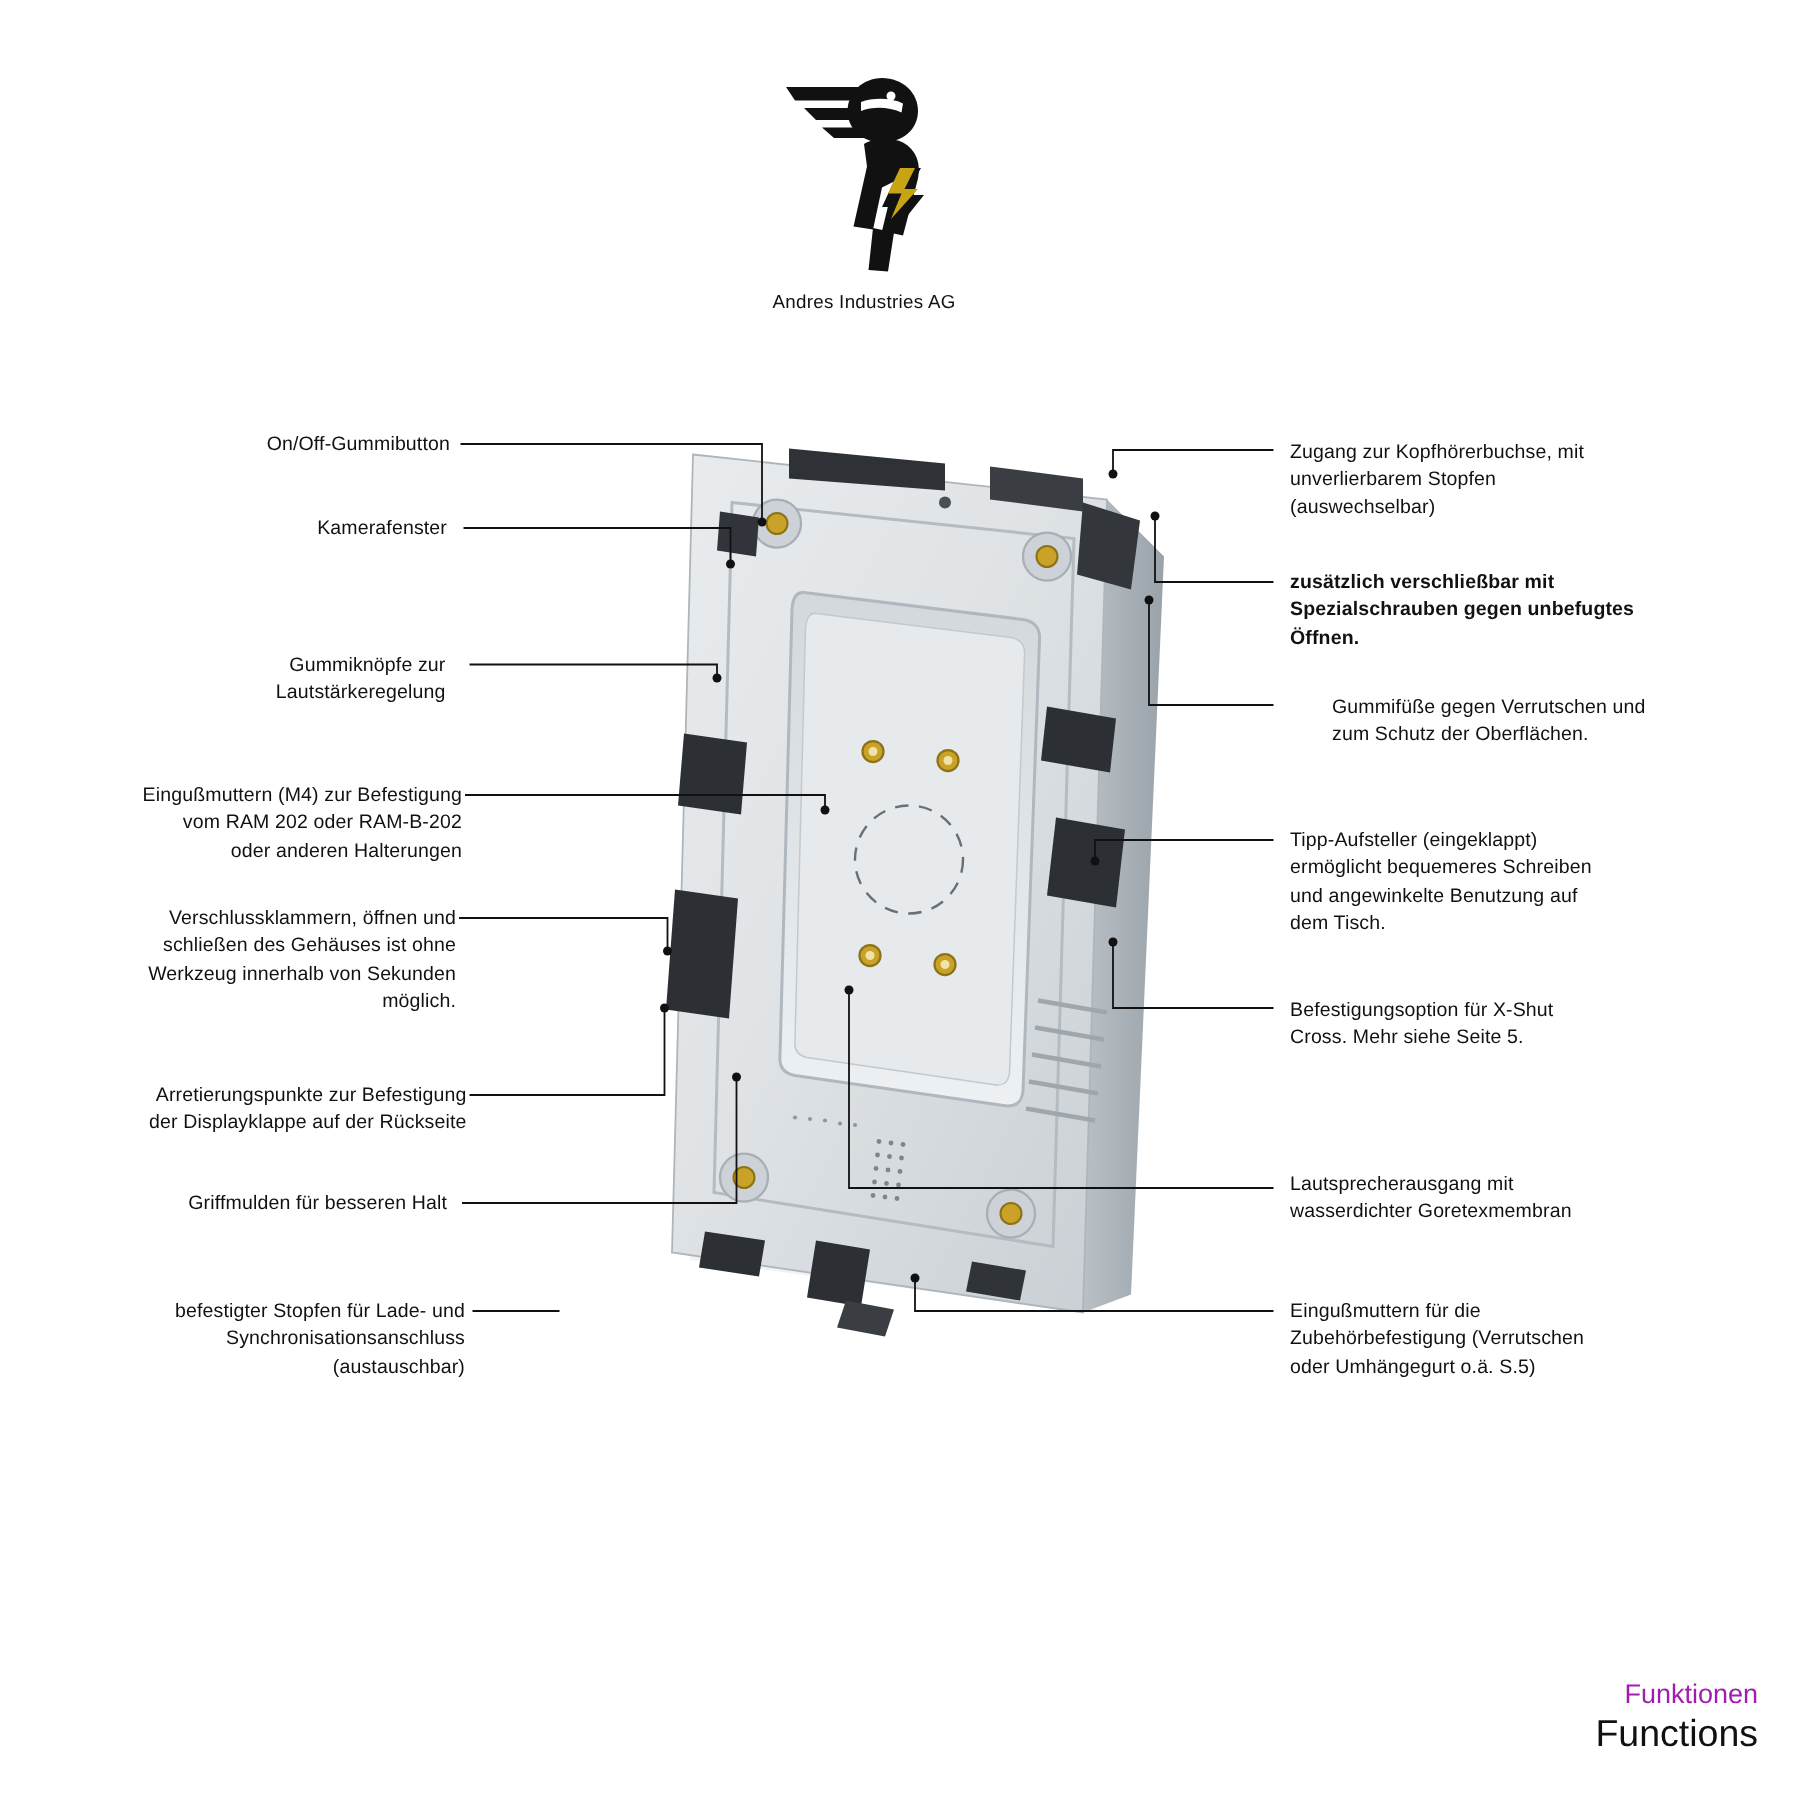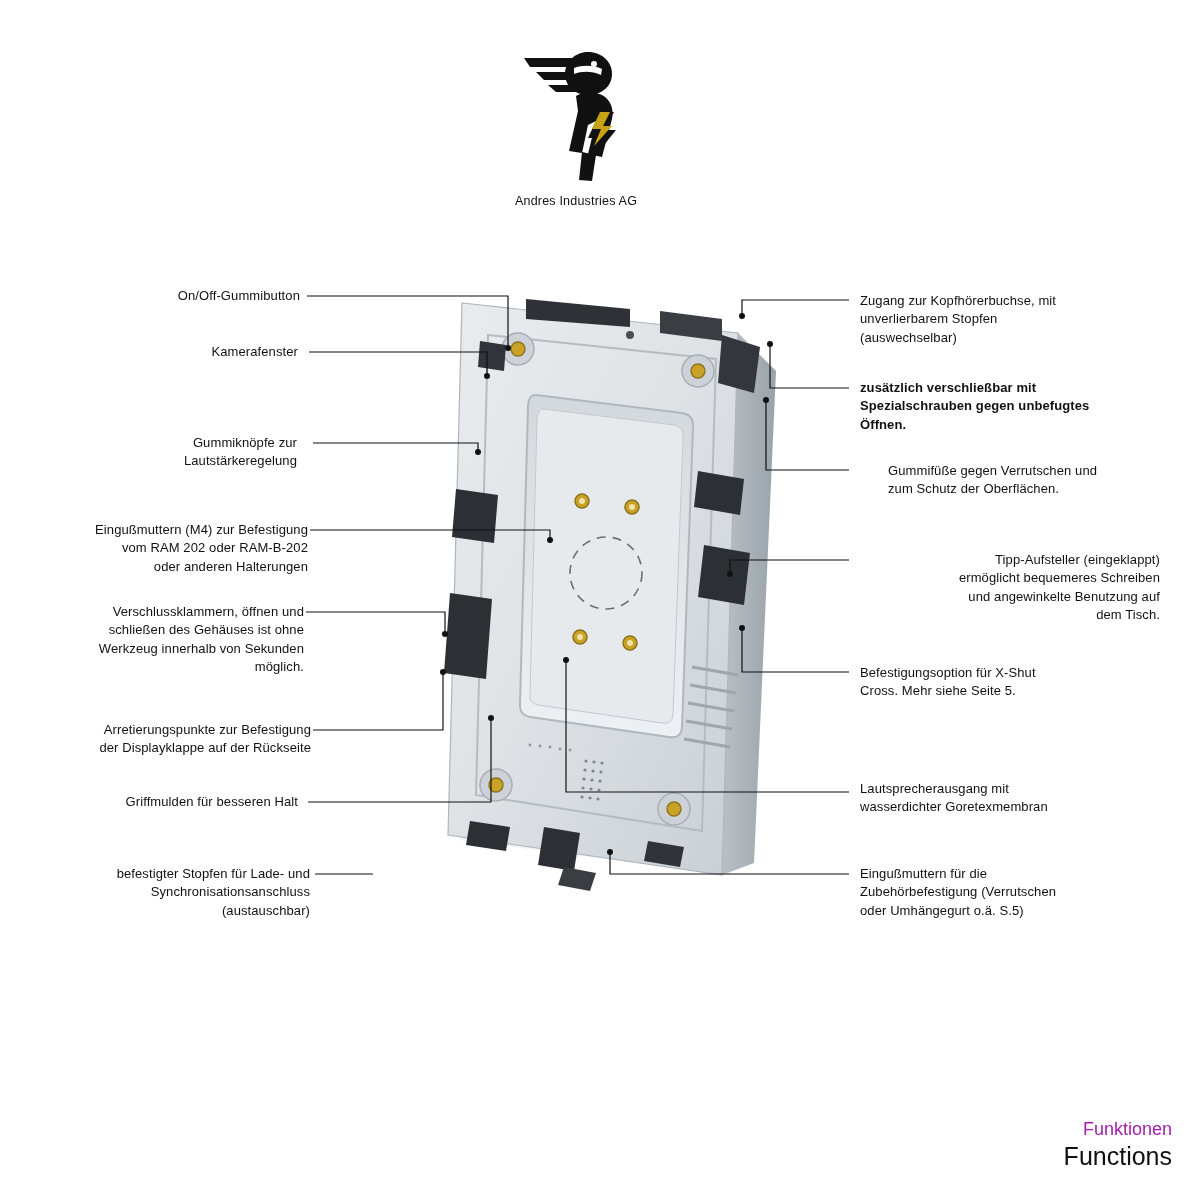--- a/index.html
+++ b/index.html
@@ -247,21 +247,21 @@
 unverlierbarem Stopfen
 (auswechselbar)</div>
 
 <div class="callout right" style="left:860px;top:379px;width:300px;font-weight:bold;">zusätzlich verschließbar mit
 Spezialschrauben gegen unbefugtes
 Öffnen.</div>
 
 <div class="callout right" style="left:860px;top:462px;width:300px;margin-left:28px;">Gummifüße gegen Verrutschen und
 zum Schutz der Oberflächen.</div>
 
-<div class="callout right" style="left:860px;top:551px;width:300px;text-align:right;">Tipp-Aufsteller (eingeklappt)
+<div class="callout right" style="left:860px;top:551px;width:300px;">Tipp-Aufsteller (eingeklappt)
 ermöglicht bequemeres Schreiben
 und angewinkelte Benutzung auf
 dem Tisch.</div>
 
 <div class="callout right" style="left:860px;top:664px;width:300px;">Befestigungsoption für X-Shut
 Cross. Mehr siehe Seite 5.</div>
 
 <div class="callout right" style="left:860px;top:780px;width:300px;">Lautsprecherausgang mit
 wasserdichter Goretexmembran</div>
 

